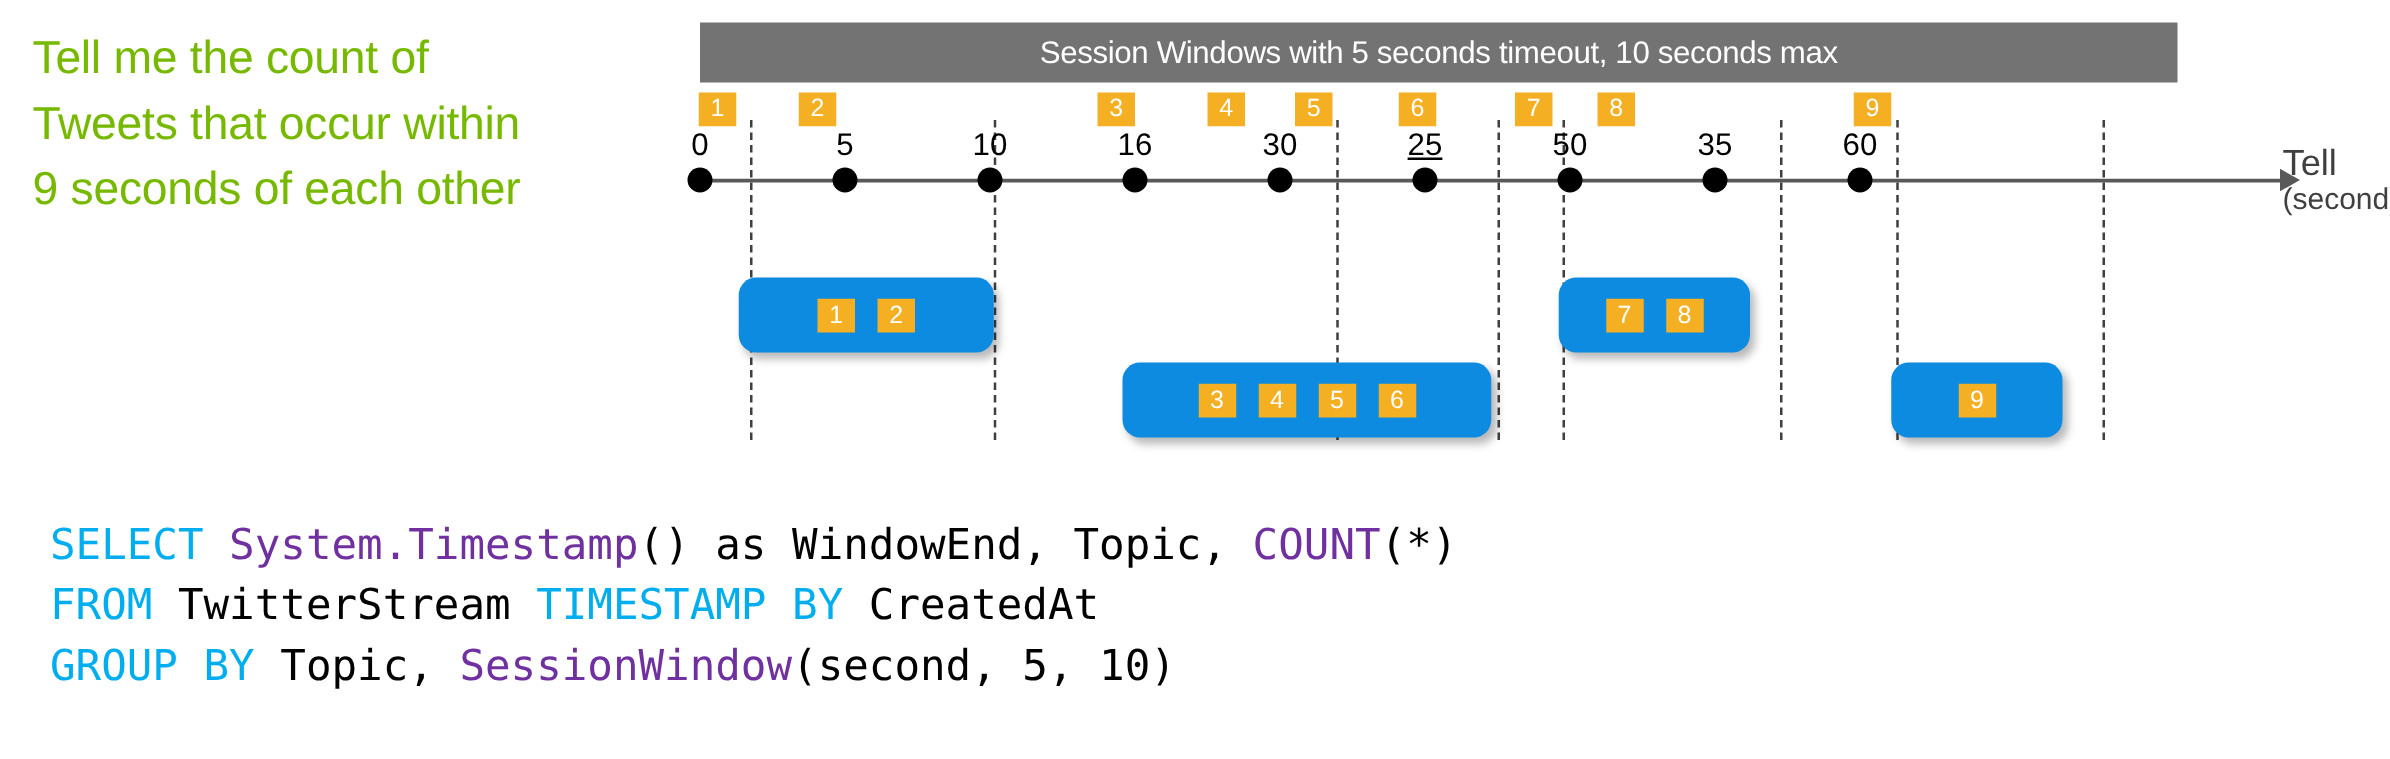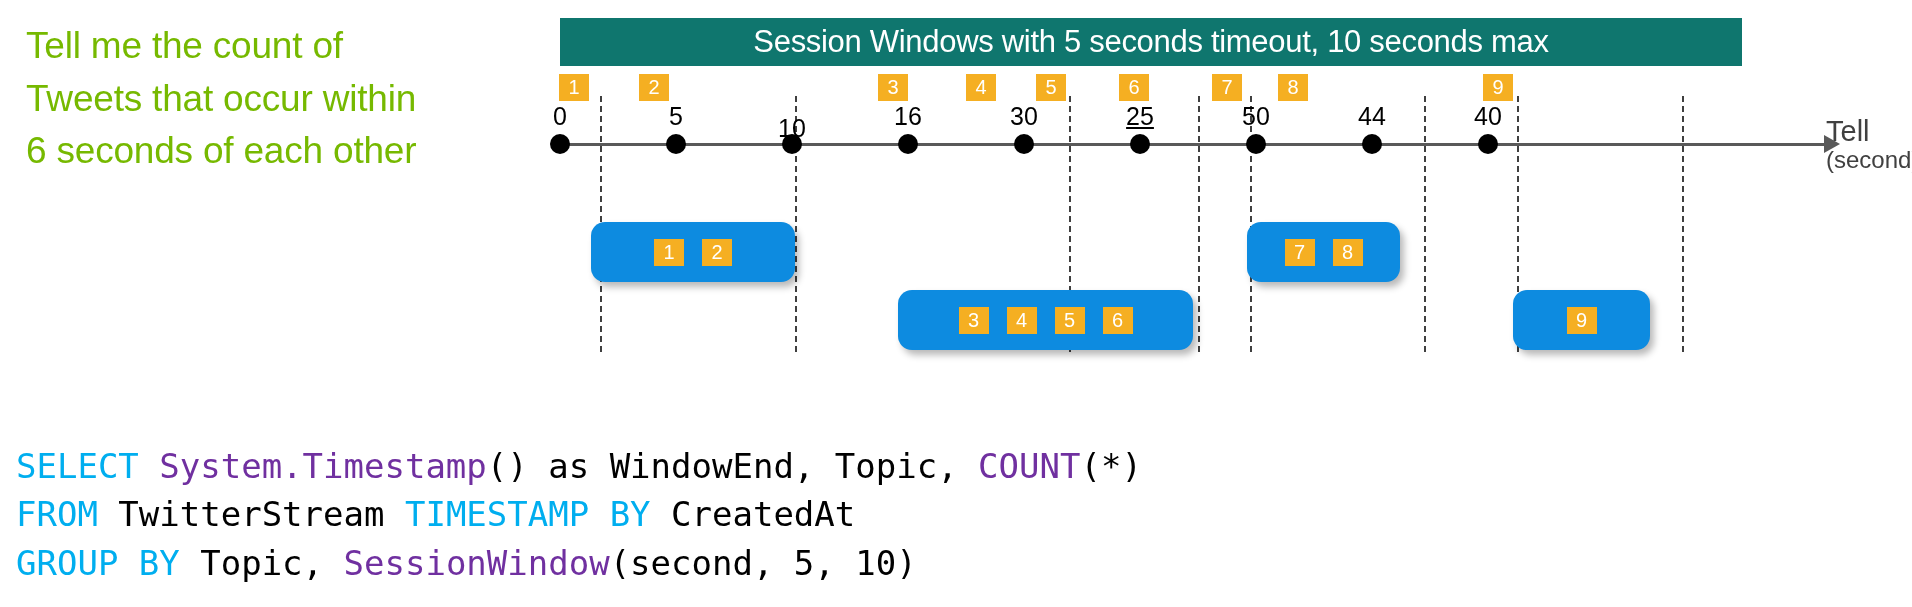--- a/index.html
+++ b/index.html
@@ -35,23 +35,23 @@
     height: 390px;
   }
 
   
   #banner {
     position: absolute;
     left: 560px;
     top: 18px;
     width: 1182px;
     height: 48px;
-    background: #0f766e;
+    background: #737373;
     color: #ffffff;
-    font-size: 31px;
+    font-size: 25px;
     display: flex;
     align-items: center;
     justify-content: center;
     font-family: "Liberation Sans", sans-serif;
     letter-spacing: -0.3px;
   }
 
   
   .axis-line {
     position: absolute;
@@ -128,37 +128,36 @@
     color: #404040;
     line-height: 1.12;
     font-family: "Liberation Sans", sans-serif;
     white-space: nowrap;
   }
   #time-caption .sub { font-size: 24px; display:block; }
 
   
   #sql-code {
     position: absolute;
-    left: 16px;
+    left: 40px;
     top: 412px;
     font-family: "DejaVu Sans Mono", monospace;
     font-size: 34px;
     line-height: 1.42;
     white-space: pre;
     color: #000000;
-    margin-top: 30px;
   }
   .kw-blue   { color: #00AEEF; }
   .kw-purple { color: #7030A0; }
   .kw-plain  { color: #000000; }
 </style>
 </head>
 <body>
 
-<div id="question-text">Tell me the count of Tweets that occur within 6 seconds of each other</div>
+<div id="question-text">Tell me the count of Tweets that occur within 9 seconds of each other</div>
 
 <div id="diagram">
 
   <div id="banner">Session Windows with 5 seconds timeout, 10 seconds max</div>
 
   <div id="dashed-layer">
       <div class="dashed-line" style="left: 600px; top: 96px; height: 256px;"></div>
       <div class="dashed-line" style="left: 795px; top: 96px; height: 256px;"></div>
       <div class="dashed-line" style="left: 1069px; top: 96px; height: 256px;"></div>
       <div class="dashed-line" style="left: 1198px; top: 96px; height: 256px;"></div>
@@ -168,33 +167,33 @@
       <div class="dashed-line" style="left: 1682px; top: 96px; height: 256px;"></div>
     </div>
   <div id="axis-layer">
       <div class="axis-line" style="left: 560px; top: 143px; width: 1264px;"></div>
       <div class="axis-arrow" style="left: 1824px; top: 135px;"></div>
       <div class="tick-dot" style="left: 550px; top: 134px;"></div>
       <div class="tick-label" style="left: 560px; top: 102px;">0</div>
       <div class="tick-dot" style="left: 666px; top: 134px;"></div>
       <div class="tick-label" style="left: 676px; top: 102px;">5</div>
       <div class="tick-dot" style="left: 782px; top: 134px;"></div>
-      <div class="tick-label" style="left: 792px; top: 114px; text-align: center;">10</div>
+      <div class="tick-label" style="left: 792px; top: 102px; text-align: center;">10</div>
       <div class="tick-dot" style="left: 898px; top: 134px;"></div>
       <div class="tick-label" style="left: 908px; top: 102px;">16</div>
       <div class="tick-dot" style="left: 1014px; top: 134px;"></div>
       <div class="tick-label" style="left: 1024px; top: 102px;">30</div>
       <div class="tick-dot" style="left: 1130px; top: 134px;"></div>
       <div class="tick-label" style="left: 1140px; top: 102px; text-decoration: underline;">25</div>
       <div class="tick-dot" style="left: 1246px; top: 134px;"></div>
       <div class="tick-label" style="left: 1256px; top: 102px;">50</div>
       <div class="tick-dot" style="left: 1362px; top: 134px;"></div>
-      <div class="tick-label" style="left: 1372px; top: 102px;">44</div>
+      <div class="tick-label" style="left: 1372px; top: 102px;">35</div>
       <div class="tick-dot" style="left: 1478px; top: 134px;"></div>
-      <div class="tick-label" style="left: 1488px; top: 102px;">40</div>
+      <div class="tick-label" style="left: 1488px; top: 102px;">60</div>
     </div>
   <div id="marker-layer">
       <div class="event-marker" style="left: 559px; top: 74px;">1</div>
       <div class="event-marker" style="left: 639px; top: 74px;">2</div>
       <div class="event-marker" style="left: 878px; top: 74px;">3</div>
       <div class="event-marker" style="left: 966px; top: 74px;">4</div>
       <div class="event-marker" style="left: 1036px; top: 74px;">5</div>
       <div class="event-marker" style="left: 1119px; top: 74px;">6</div>
       <div class="event-marker" style="left: 1212px; top: 74px;">7</div>
       <div class="event-marker" style="left: 1278px; top: 74px;">8</div>

